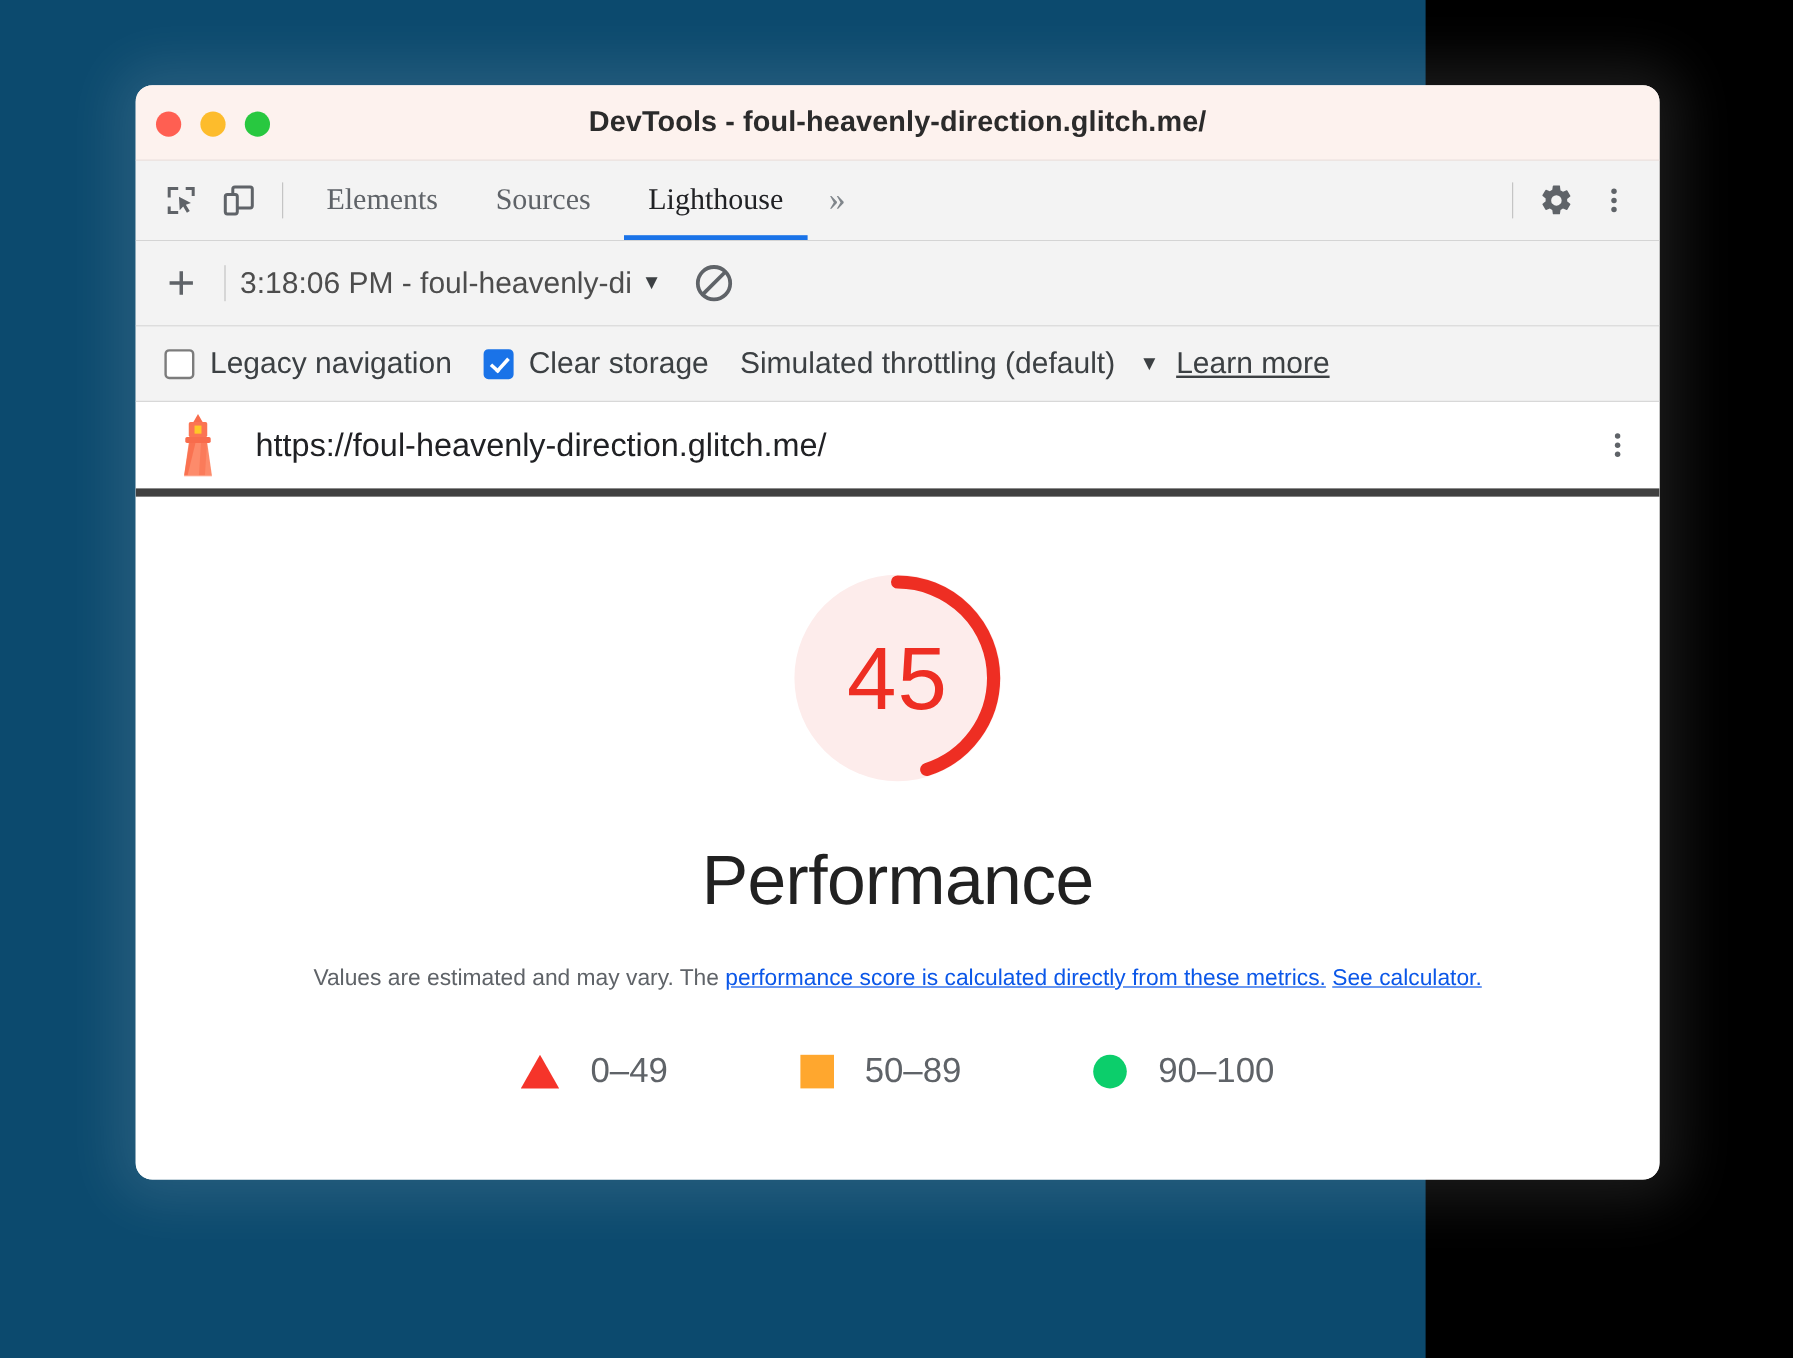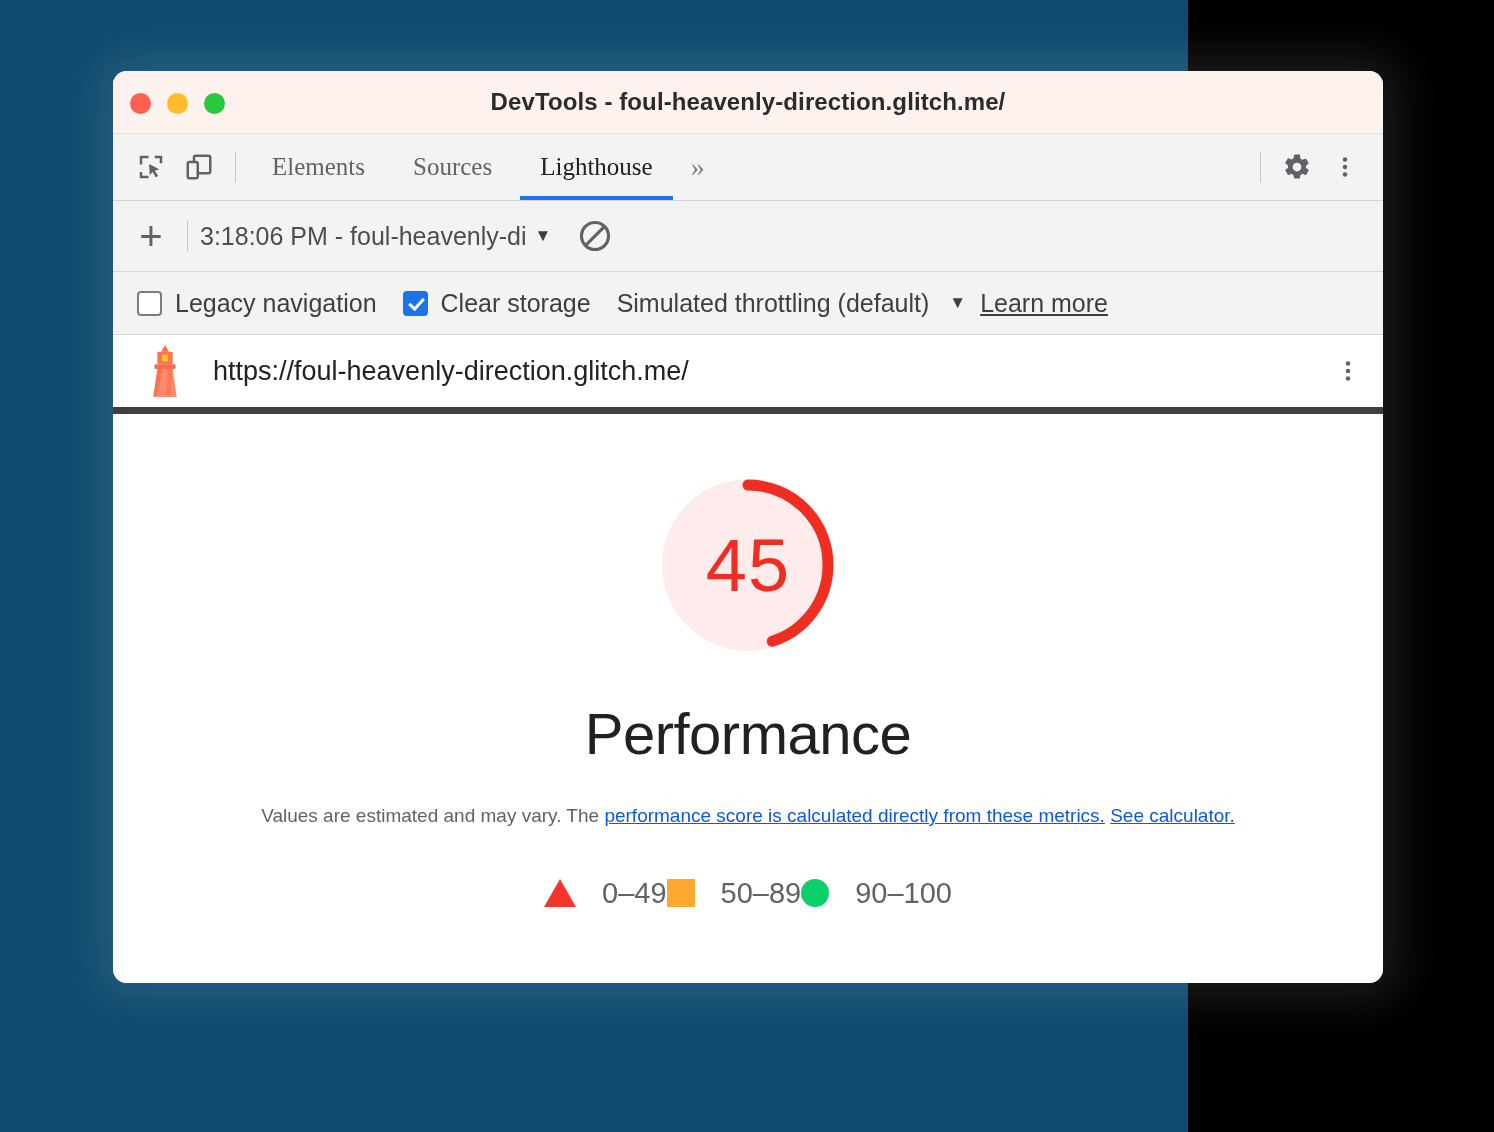--- a/index.html
+++ b/index.html
@@ -301,20 +301,21 @@
     line-height: 1.78;
     color: #5f6368;
   }
   .desc a {
     color: #0b57e8;
     text-decoration: underline;
   }
   .legend {
     margin-top: 44px;
     display: flex;
+    gap: 110px;
   }
   .legend-item {
     display: flex;
     align-items: center;
     gap: 26px;
   }
   .legend-label {
     font-size: 29px;
     color: #5f6368;
   }

